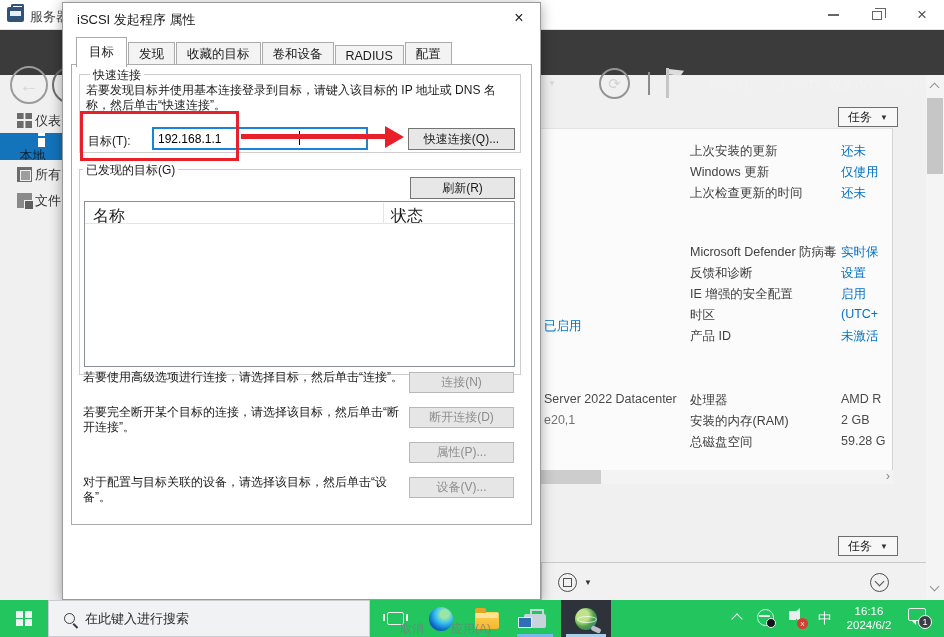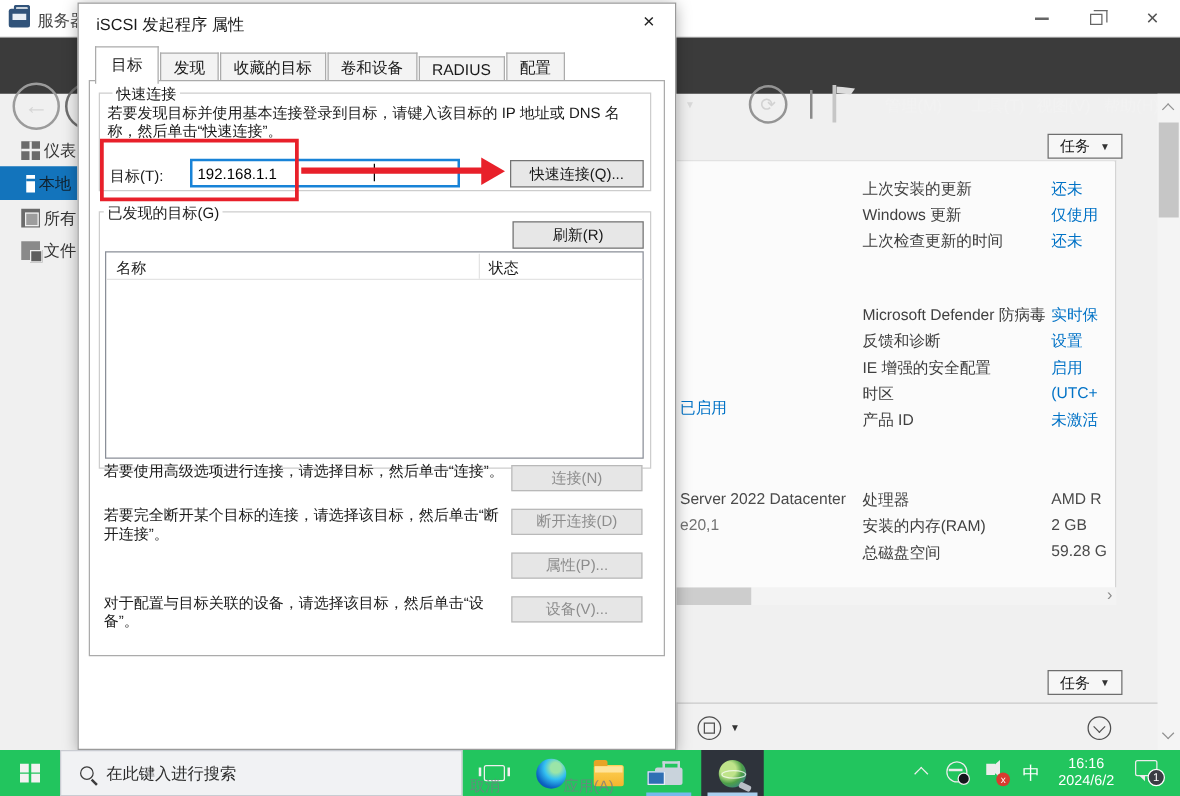--- a/index.html
+++ b/index.html
@@ -28,21 +28,21 @@
   .nav-refresh { left:599px; top:38px; width:31px; height:31px; border:2px solid #949494; border-radius:50%; color:#d2d2d2; font-size:15px; display:flex; align-items:center; justify-content:center; }
   .nav-sep { left:648px; top:42px; width:2px; height:23px; background:#8b8b8b; }
   .nav-flag { left:664px; top:38px; width:22px; height:30px; }
   .nav-flag .pole { position:absolute; left:2px; top:0; width:3px; height:30px; background:#c6c6c6; }
   .nav-flag .cloth { position:absolute; left:5px; top:1px; width:15px; height:12px; background:#dcdcdc; clip-path:polygon(0 0,100% 15%,78% 55%,0 45%); }
   .nav-menu { top:46px; color:#f2f2f2; font-size:13px; white-space:nowrap; }
 
   
   .side-item { left:0; width:62px; height:25px; display:flex; align-items:center; color:#333; font-size:13px; }
   .side-item .lbl { margin-left:3px; white-space:nowrap; overflow:hidden;font-family:Liberation Serif, serif; }
-  .side-item.sel { background:#1374bc; color:#10212e; }
+  .side-item.sel { background:#1374bc; color:#10212e;flex-direction:column; }
   .si-ico { position:relative; width:15px; height:15px; margin-left:17px; flex:none; }
   .ico-grid { background:linear-gradient(#6b6b6b,#6b6b6b); }
   .ico-grid:before { content:""; position:absolute; left:0; top:0; right:0; bottom:0;
      background:#f0f0f0; clip-path:polygon(44% 0,56% 0,56% 100%,44% 100%); }
   .ico-grid:after { content:""; position:absolute; left:0; top:6px; width:15px; height:2px; background:#f0f0f0; }
   .ico-srv { background:#ffffff; width:7px; height:14px; margin-left:21px; }
   .ico-srv:before { content:""; position:absolute; left:0; top:3px; width:7px; height:2px; background:#1374bc; }
   .ico-two { background:#6b6b6b; }
   .ico-two:before { content:""; position:absolute; left:3px; top:3px; width:9px; height:9px; background:#9d9d9d; border:1px solid #f0f0f0; }
   .ico-files { background:#8a8a8a; }
@@ -86,21 +86,21 @@
   .g1 .desc { position:absolute; left:6px; top:8px; width:430px; font-size:12px; line-height:15px; color:#1a1a1a; }
   .g1 .tlabel { position:absolute; left:8px; top:58px; font-size:12px; color:#1a1a1a; white-space:nowrap; }
   .tinput { position:absolute; left:72px; top:52px; width:216px; height:23px; border:2px solid #1883d7; background:#fff; font-size:12px; font-family:"Liberation Sans",sans-serif; padding:0 4px; color:#000; }
   .btn { position:absolute; background:#e7e7e7; border:1px solid #747474; font-size:12px; color:#1a1a1a; display:flex; align-items:center; justify-content:center; white-space:nowrap; }
   .btn.disabled { background:#e6e6e6; border-color:#b9b9b9; color:#8d8d8d; }
   .qc-btn { left:328px; top:53px; width:107px; height:22px; }
   .g2 { left:7px; top:104px; width:442px; height:206px; }
   .g2 .grp-lbl { left:3px; }
   .refresh-btn { left:330px; top:7px; width:105px; height:22px; }
   .list { position:absolute; left:4px; top:31px; width:431px; height:166px; border:1px solid #8a8f98; background:#fff; }
-  .list .hdr { position:absolute; left:0; top:0; width:100%; height:22px; border-bottom:1px solid #e4e4e4; font-size:12px; color:#1a1a1a; }
+  .list .hdr { position:absolute; left:0; top:0; width:100%; height:22px; border-bottom:1px solid #e4e4e4; font-size:16px; color:#1a1a1a; }
   .list .h1 { position:absolute; left:8px; top:4px; }
   .list .h2 { position:absolute; left:306px; top:4px; }
   .list .coldiv { position:absolute; left:298px; top:1px; width:1px; height:20px; background:#e4e4e4; }
   .act-text { position:absolute; left:11px; width:326px; font-size:12px; line-height:15px; color:#1a1a1a; }
   .act-btn { left:337px; width:105px; height:21px; }
   .page-caret { position:absolute; left:219px; top:4px; width:1px; height:14px; background:#000; }
 
   
   .red-box { left:80px; top:111px; width:159px; height:50px; border:3px solid #e8202a; z-index:30; }
   .red-shaft { left:241px; top:134px; width:145px; height:5px; background:#e8202a; z-index:30; }
@@ -350,21 +350,21 @@
     </div>
     <div class="abs tb-btn" style="left:511px;width:48px">
       <span class="smgr-ico"></span>
       <span class="ul" style="left:6px;width:36px"></span>
     </div>
     <div class="abs tb-btn iscsi-btn" style="left:561px;width:50px">
       <span class="globe-ico"></span>
       <span class="ul" style="left:5px;width:40px;background:#a9cfee"></span>
     </div>
   </div>
-  <span class="ghost" style="left:376px;top:621px">取消</span>
+  <span class="ghost" style="left:400px;top:621px">取消</span>
   <span class="ghost" style="left:451px;top:621px">应用(A)</span>
 
   <div class="abs tray-chev"></div>
   <div class="abs tray-globe"></div>
   <div class="abs tray-spk"></div>
   <div class="abs spk-x">x</div>
   <span class="abs tray-ime">中</span>
   <div class="abs tray-clock">
     <div>16:16</div>
     <div>2024/6/2</div>

